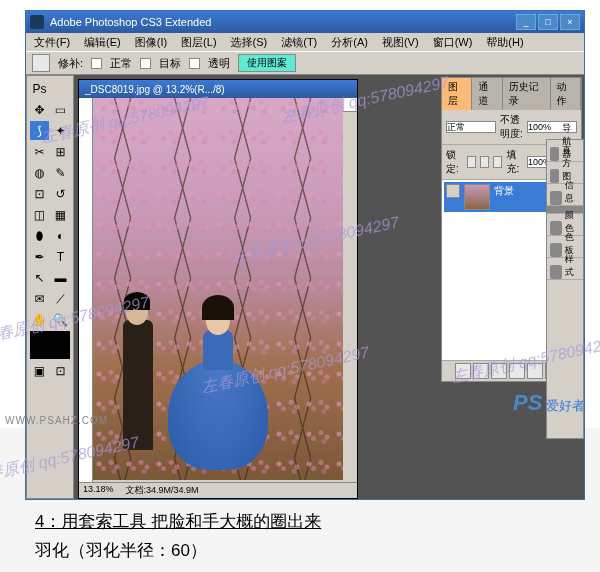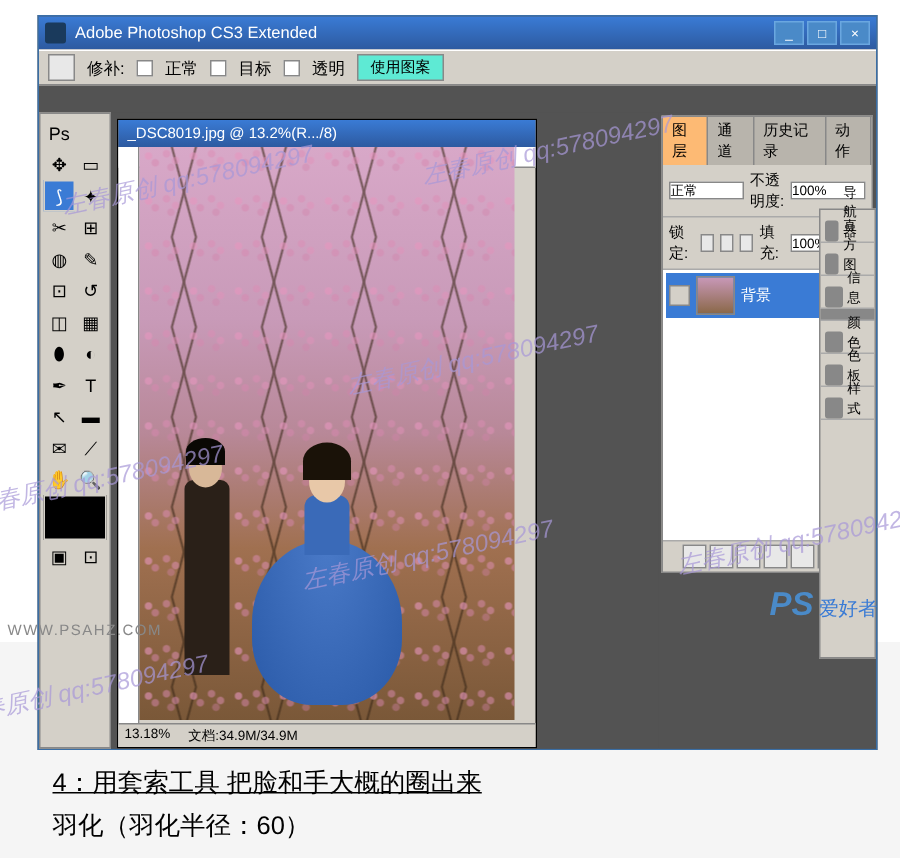--- a/index.html
+++ b/index.html
@@ -49,21 +49,21 @@
 .ruler-v{position:absolute;top:18px;left:0;bottom:0;width:14px;background:#fff;border-right:1px solid #888}
 .doc-status{position:absolute;bottom:0;left:0;right:0;height:16px;background:#d4d0c8;border-top:1px solid #888;font-size:9px;padding:1px 4px;display:flex;gap:12px}
 .panels{width:145px;background:#535353;padding:2px}
 .panel{background:#d4d0c8;border:1px solid #888;margin-bottom:4px}
 .panel-tabs{display:flex;background:#b8b4ac;font-size:10px}
 .ptab{padding:2px 6px;border-right:1px solid #888}
 .ptab.active{background:#fdba74}
 .panel-opts{padding:3px 4px;font-size:10px;display:flex;gap:4px;align-items:center;border-bottom:1px solid #aaa}
 .panel-opts input{width:50px;font-size:9px;border:1px solid #888}
 .layer-list{height:180px;background:#fff;padding:2px}
-.layer-row{display:flex;align-items:center;padding:2px;background:#3a7bd5;color:#fff;font-size:10px;gap:4px}
+.layer-row{display:flex;padding:2px;background:#3a7bd5;color:#fff;font-size:10px;gap:4px}
 .layer-eye{width:14px;height:14px;background:#d4d0c8;border:1px solid #888}
 .layer-thumb{width:26px;height:26px;background:linear-gradient(#c898b8,#8a6848);border:1px solid #888}
 .panel-icons{display:flex;padding:2px;gap:2px;justify-content:flex-end;border-top:1px solid #aaa}
 .picon{width:16px;height:16px;background:#e8e8e8;border:1px solid #888}
 .right-dock{width:38px;background:#d4d0c8;border:1px solid #888;position:absolute;right:0;top:64px;height:300px}
 .dock-item{height:22px;border-bottom:1px solid #aaa;display:flex;align-items:flex-end;padding:0 3px;font-size:9px;gap:3px}
 .dock-icon{width:14px;height:14px;background:#888;border-radius:2px}
 .watermark{position:absolute;color:#a898d8;font-size:16px;font-style:italic;opacity:0.7;transform:rotate(-12deg);pointer-events:none;white-space:nowrap}
 .wm1{top:90px;left:280px}
 .wm2{top:230px;left:230px}
@@ -88,20 +88,32 @@
   <div class="ps-icon"></div>
   <span>Adobe Photoshop CS3 Extended</span>
   <div class="spacer"></div>
   <div class="win-btns">
     <div class="win-btn">_</div>
     <div class="win-btn">□</div>
     <div class="win-btn">×</div>
   </div>
 </div>
 
+<div class="menubar">
+  <span class="menu-item">文件(F)</span>
+  <span class="menu-item">编辑(E)</span>
+  <span class="menu-item">图像(I)</span>
+  <span class="menu-item">图层(L)</span>
+  <span class="menu-item">选择(S)</span>
+  <span class="menu-item">滤镜(T)</span>
+  <span class="menu-item">分析(A)</span>
+  <span class="menu-item">视图(V)</span>
+  <span class="menu-item">窗口(W)</span>
+  <span class="menu-item">帮助(H)</span>
+</div>
 
 <div class="optionbar">
   <div class="opt-icon"></div>
   <span>修补:</span>
   <span class="opt-checkbox"></span>
   <span>正常</span>
   <span class="opt-checkbox"></span>
   <span>目标</span>
   <span class="opt-checkbox"></span>
   <span>透明</span>

